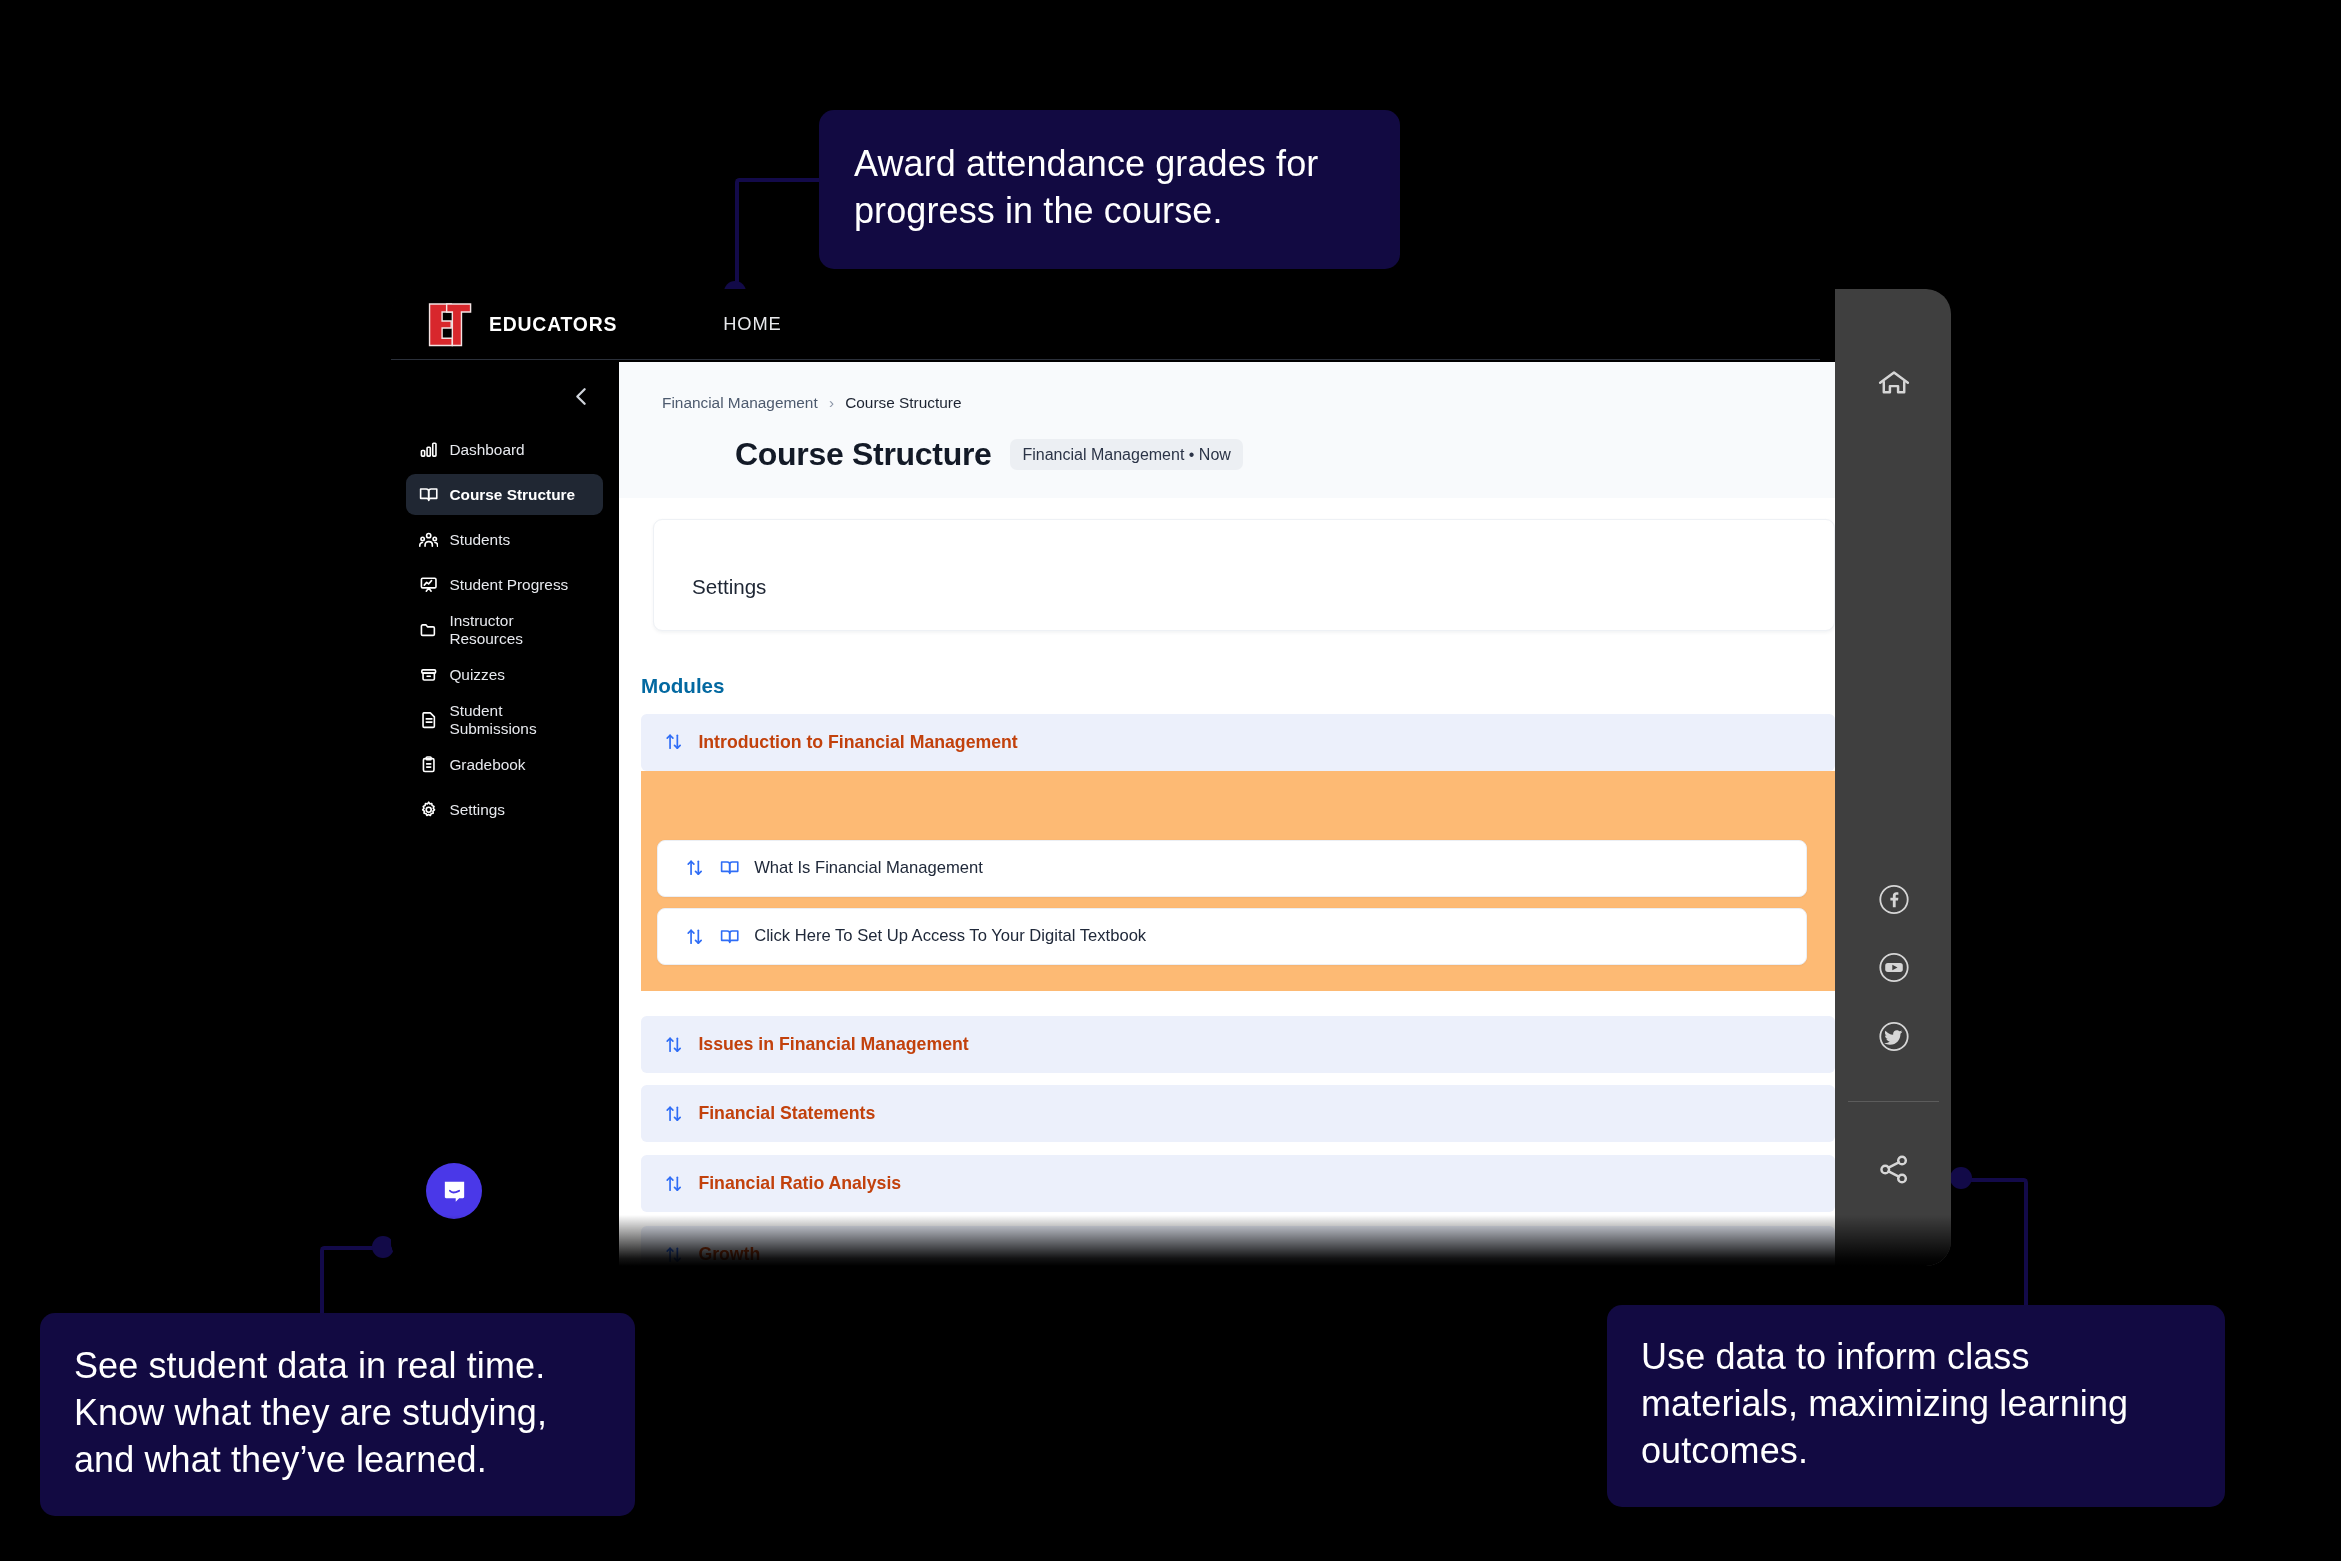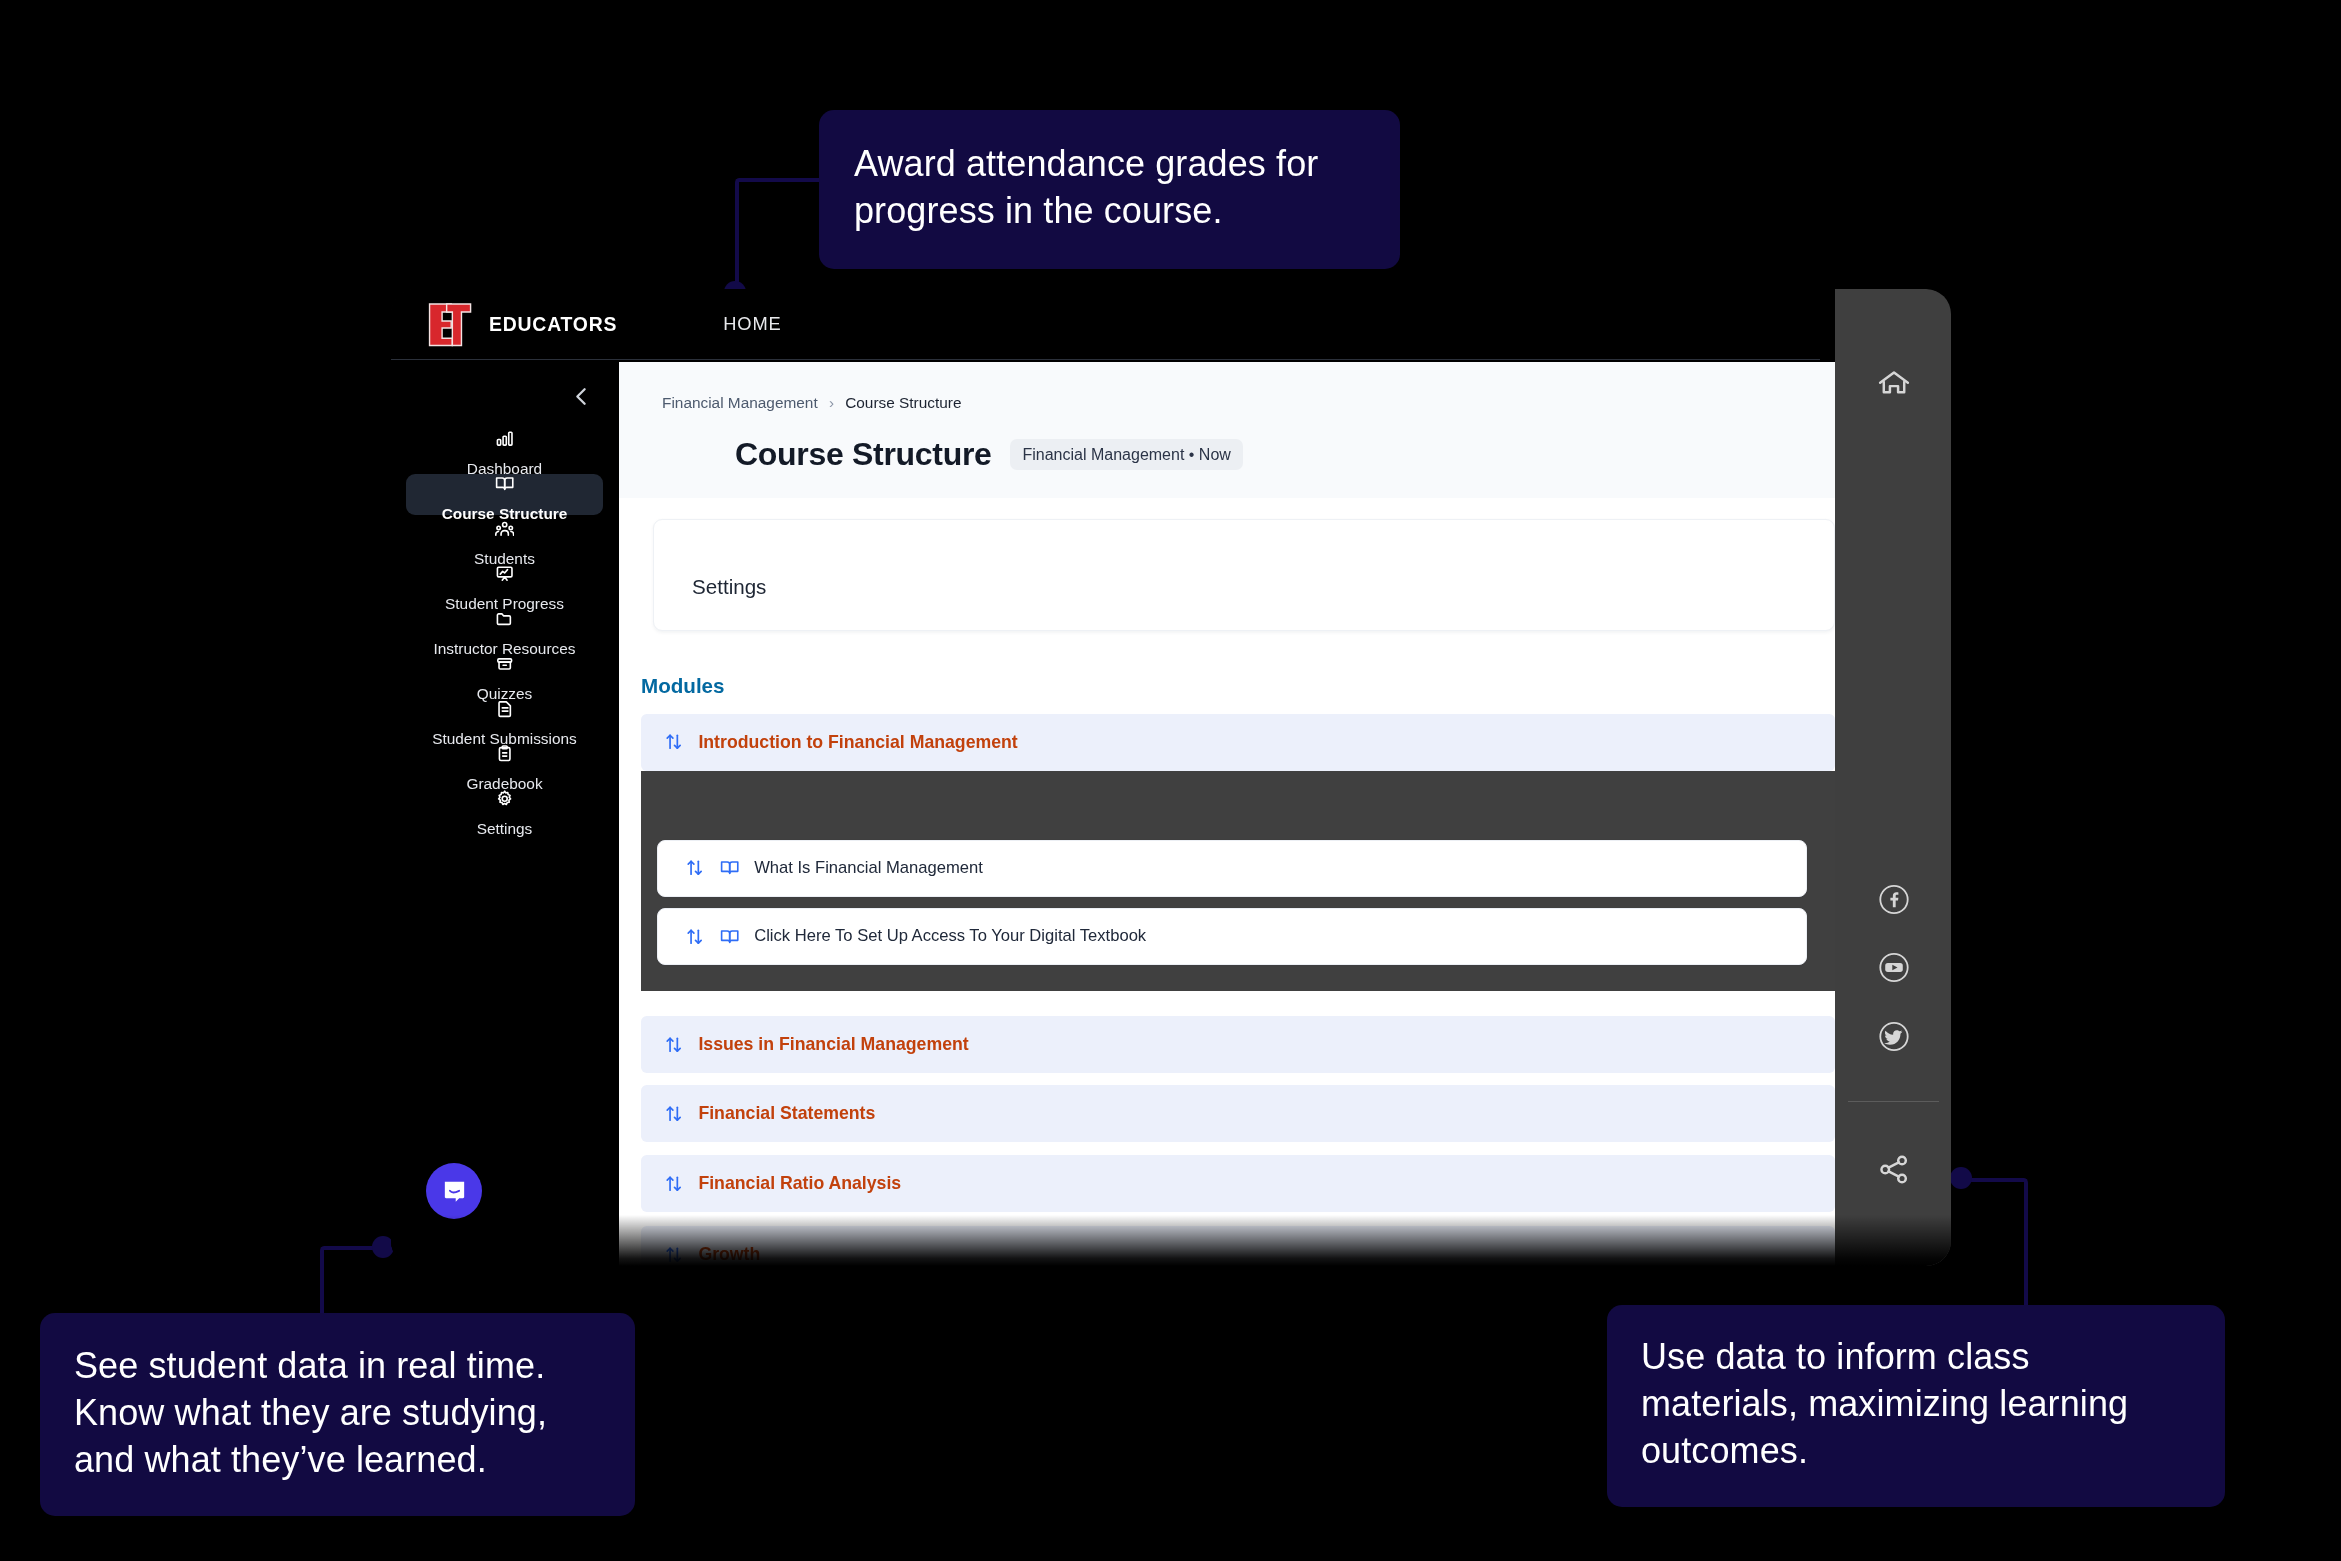--- a/index.html
+++ b/index.html
@@ -53,21 +53,20 @@
   }
   .collapse-btn{
     position:absolute;right:25px;top:22px;width:25px;height:25px;color:#cfd3da;
     display:flex;align-items:center;justify-content:center;
   }
   .nav{position:absolute;left:15px;right:16px;top:67px;}
   .nav-item{
     display:flex;align-items:center;gap:11.4px;height:41px;border-radius:9.1px;
     padding:0 12.6px;box-sizing:border-box;color:#e7e9ee;font-size:15.4px;
     margin-bottom:4px;
-    flex-direction:column;
   }
   .nav-item.active{background:#202733;font-weight:600;color:#ffffff;}
   .nav-ico{width:19.4px;height:19.4px;flex:0 0 19.4px;display:block;color:#ffffff;}
 
   .intercom{
     position:absolute;left:35px;bottom:47px;width:56px;height:56px;border-radius:50%;
     background:#4a38e8;display:flex;align-items:center;justify-content:center;
   }
   .intercom svg{width:29px;height:29px;}
 
@@ -96,21 +95,21 @@
   .modules-head{font-size:20.6px;color:#0369a1;font-weight:600;margin:43px 0 16px 22px;}
 
   .mod-list{padding-left:22px;}
   .mod-row{
     background:#ecf0fb;border-radius:5.7px;height:57px;display:flex;align-items:center;
     gap:15px;padding-left:23px;box-sizing:border-box;margin-bottom:11.4px;
   }
   .mod-row .mtxt{font-size:17.7px;color:#c2410c;font-weight:600;}
   .sort-ico{width:19.4px;height:19.4px;flex:0 0 19.4px;color:#2f6df6;}
 
-  .mod-body{background:#404040;padding:69px 12px 15px 0;margin-top:-11.4px;}
+  .mod-body{background:#fdba74;padding:69px 12px 15px 0;margin-top:-11.4px;}
   .lesson{
     background:#ffffff;border:0.6px solid #eceff4;border-radius:8px;height:57px;
     display:flex;align-items:center;gap:15px;padding-left:27.4px;box-sizing:border-box;
     margin:0 16px 11.4px 16px;box-shadow:0 0.6px 1.7px rgba(25,35,70,.04);
   }
   .lesson .ltxt{font-size:16.6px;color:#20293a;}
   .book-ico{width:19.4px;height:19.4px;flex:0 0 19.4px;color:#2f6df6;}
 
   
   .rail{

